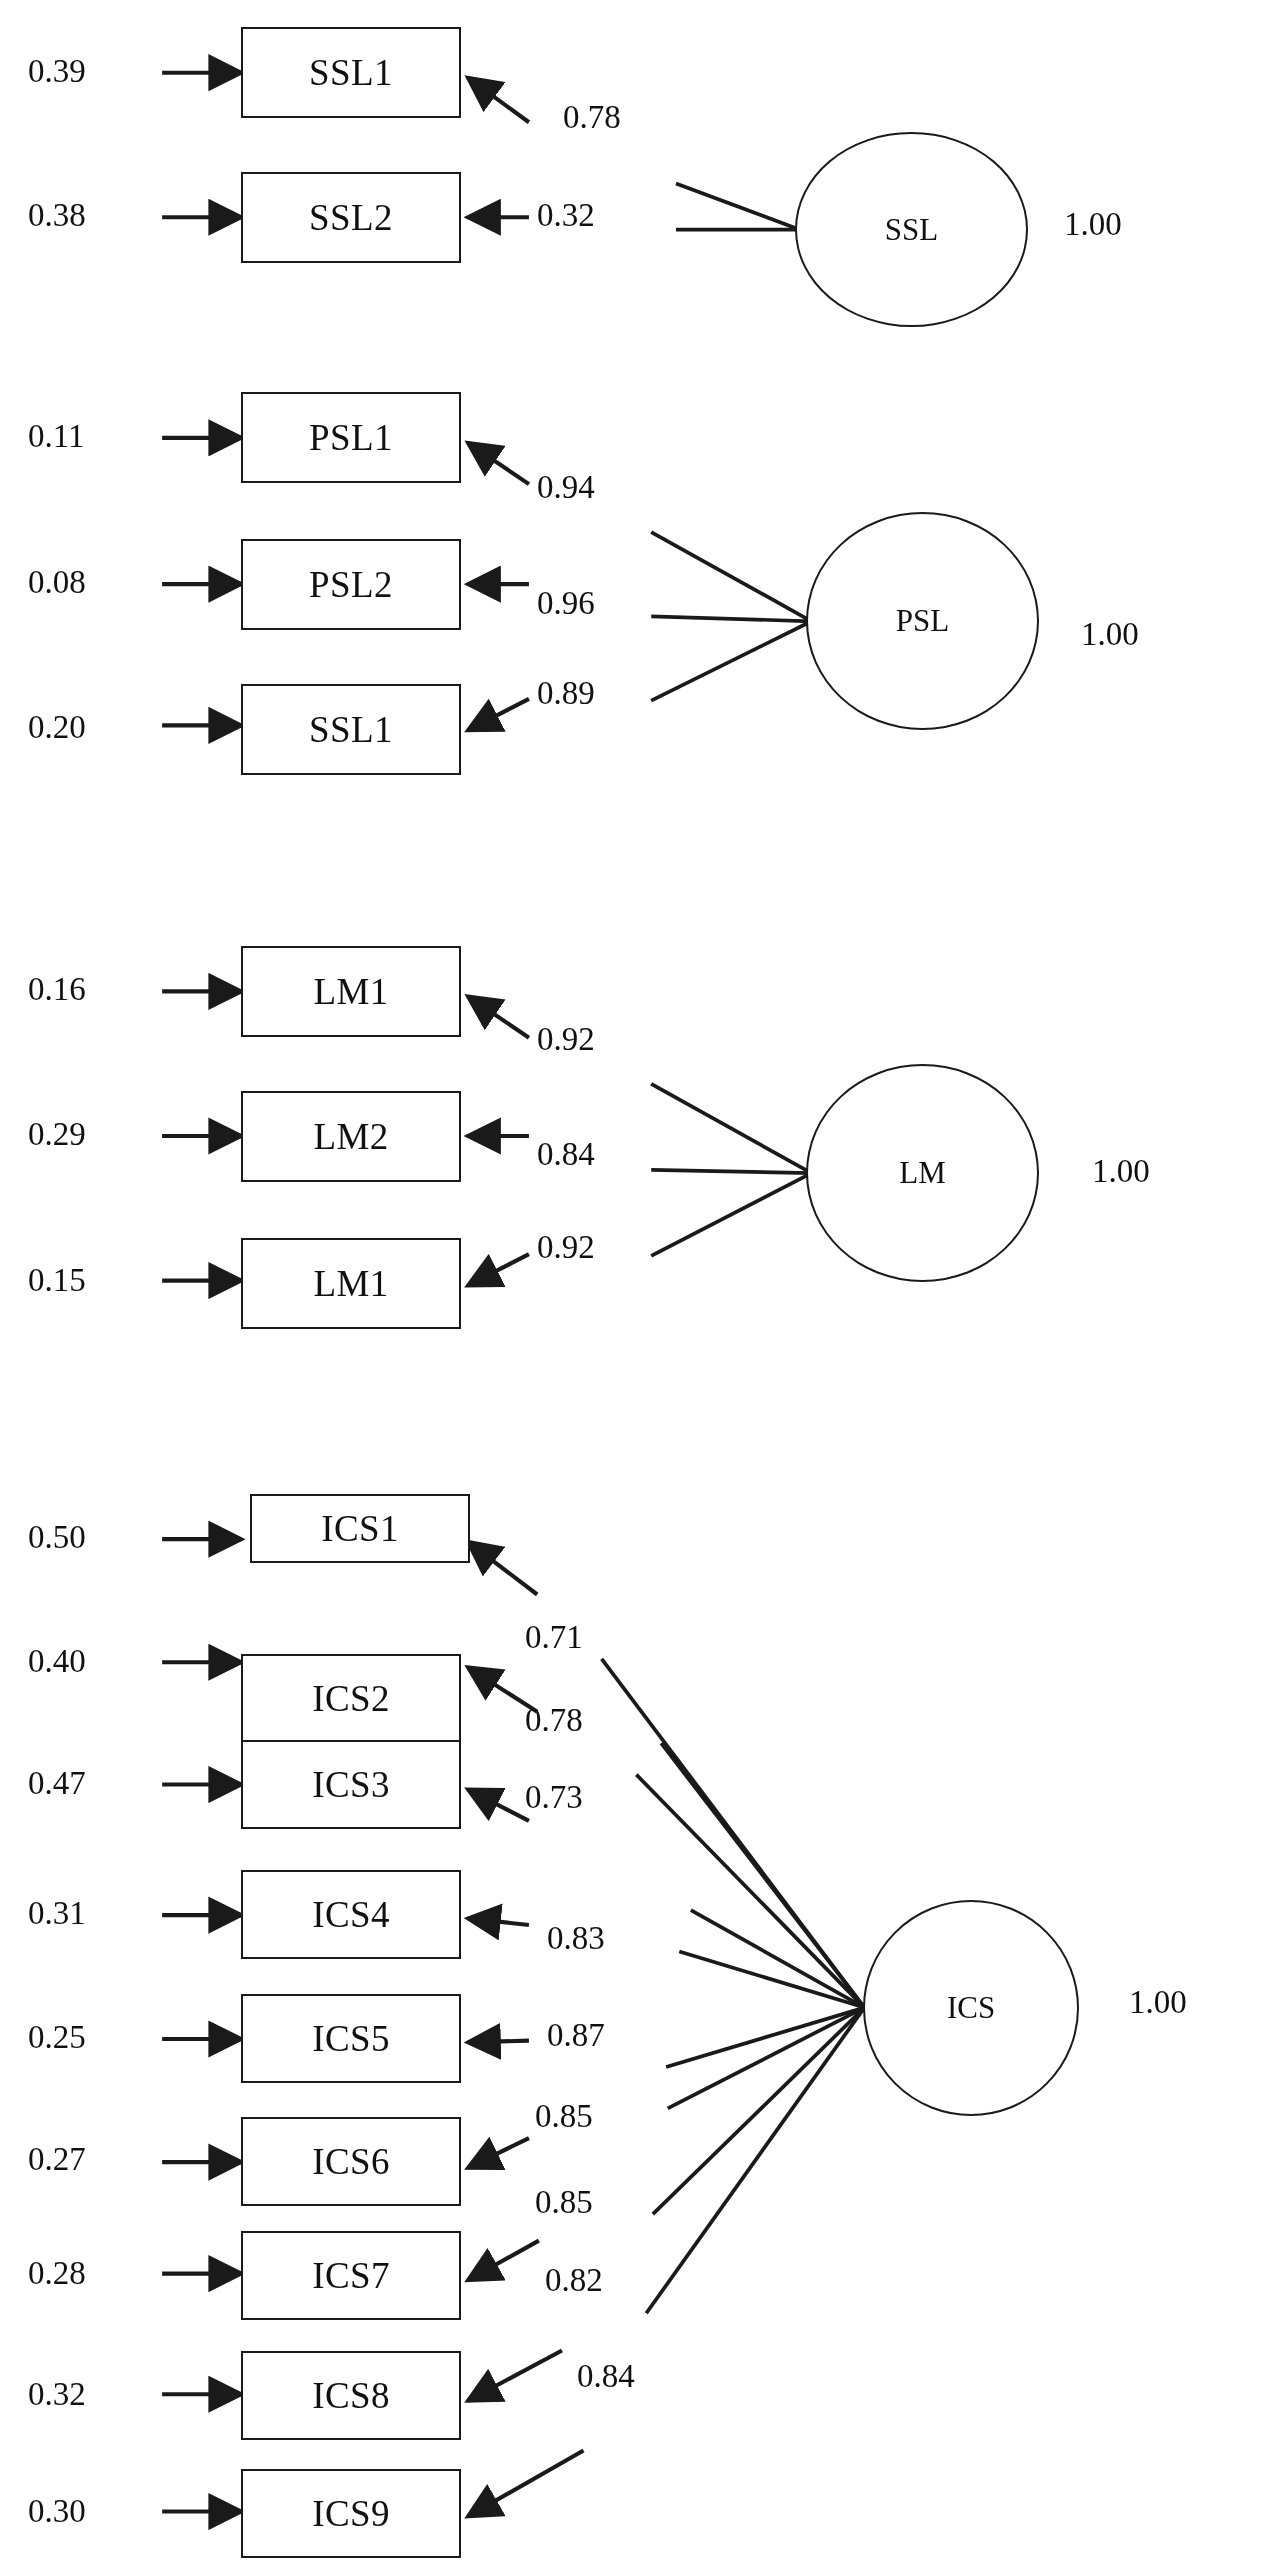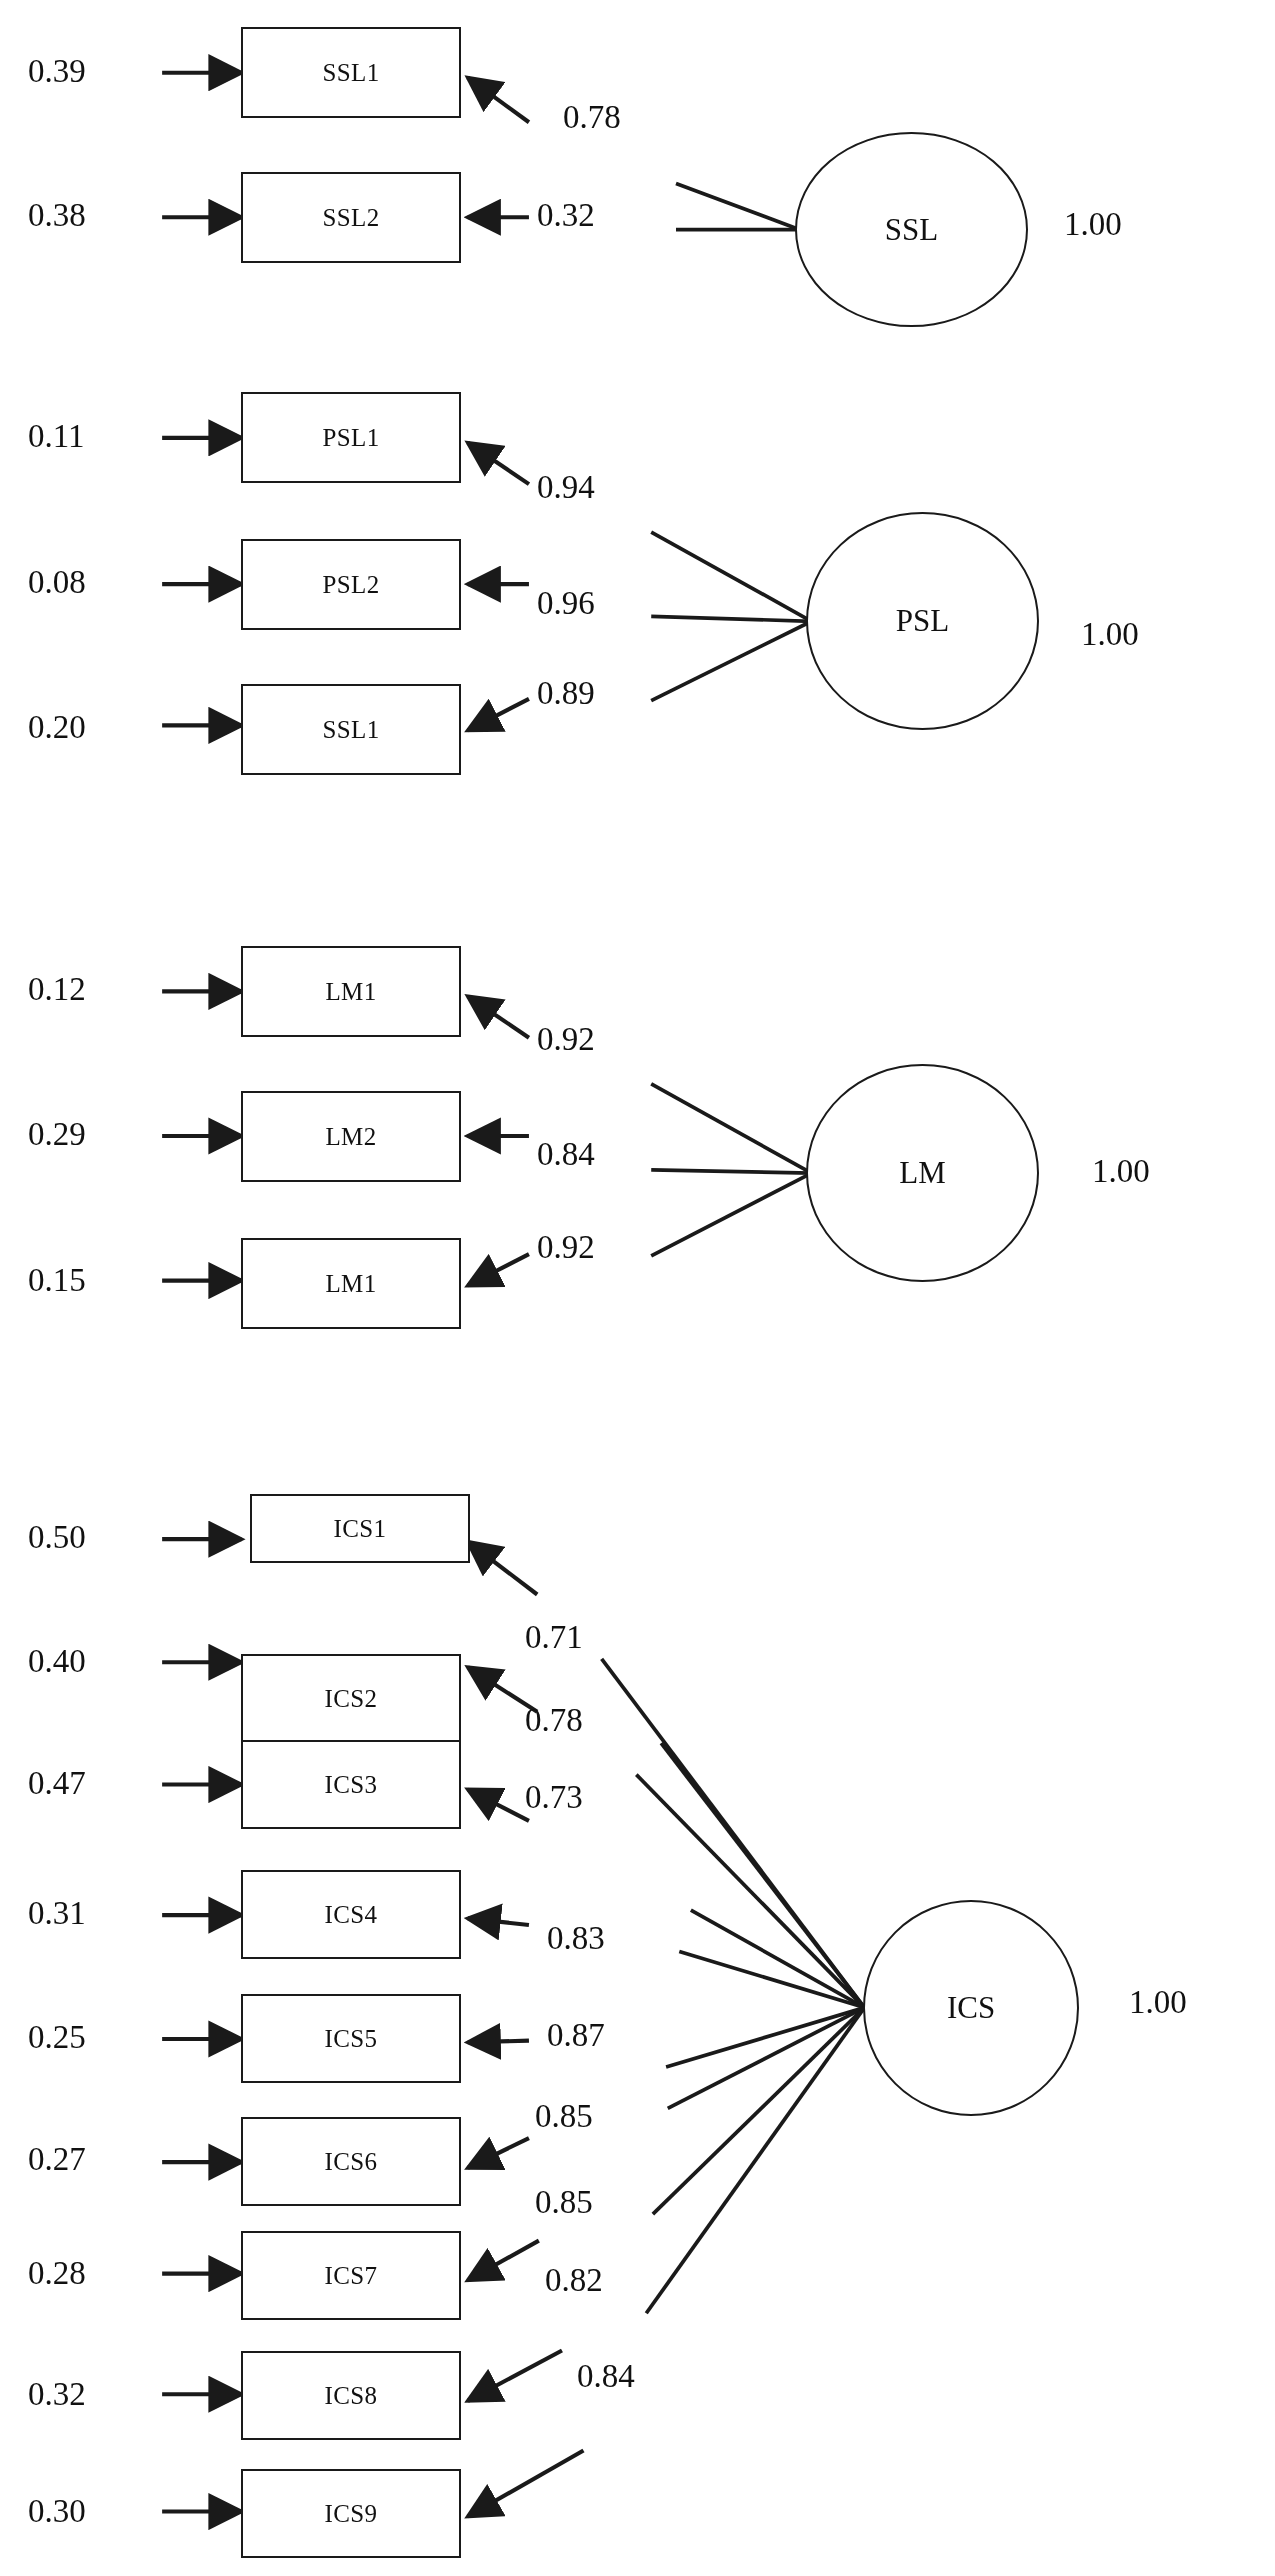--- a/index.html
+++ b/index.html
@@ -12,21 +12,21 @@
   #diagram{position:relative;width:1276px;height:2576px;overflow:hidden;background:#fff;}
   #edges{position:absolute;left:0;top:0;width:1276px;height:2576px;}
 
   
   .ind-box{
     position:absolute;
     box-sizing:border-box;
     border:2.5px solid #1a1a1a;
     background:#ffffff;
     display:flex;align-items:center;justify-content:center;
-    font-size:25px;
+    font-size:37px;
     letter-spacing:0.4px;
     line-height:1;
     color:#111;
   }
   
   .latent{
     position:absolute;
     box-sizing:border-box;
     border:2.5px solid #1a1a1a;
     border-radius:50%;
@@ -162,21 +162,21 @@
   <div class="lbl" style="left:537px;top:677px;">0.89</div>
 
   <div class="latent" style="left:806px;top:512px;width:233px;height:218px;">
     <span>PSL</span>
   </div>
   <div class="lbl" style="left:1081px;top:618px;">1.00</div>
 
   <div class="ind-box" style="left:241px;top:946px;width:220px;height:91px;">
     <span>LM1</span>
   </div>
-  <div class="lbl resid" style="left:28px;top:973px;">0.12</div>
+  <div class="lbl resid" style="left:28px;top:973px;">0.16</div>
   <div class="lbl" style="left:537px;top:1023px;">0.92</div>
 
   <div class="ind-box" style="left:241px;top:1091px;width:220px;height:91px;">
     <span>LM2</span>
   </div>
   <div class="lbl resid" style="left:28px;top:1118px;">0.29</div>
   <div class="lbl" style="left:537px;top:1138px;">0.84</div>
 
   <div class="ind-box" style="left:241px;top:1238px;width:220px;height:91px;">
     <span>LM1</span>

